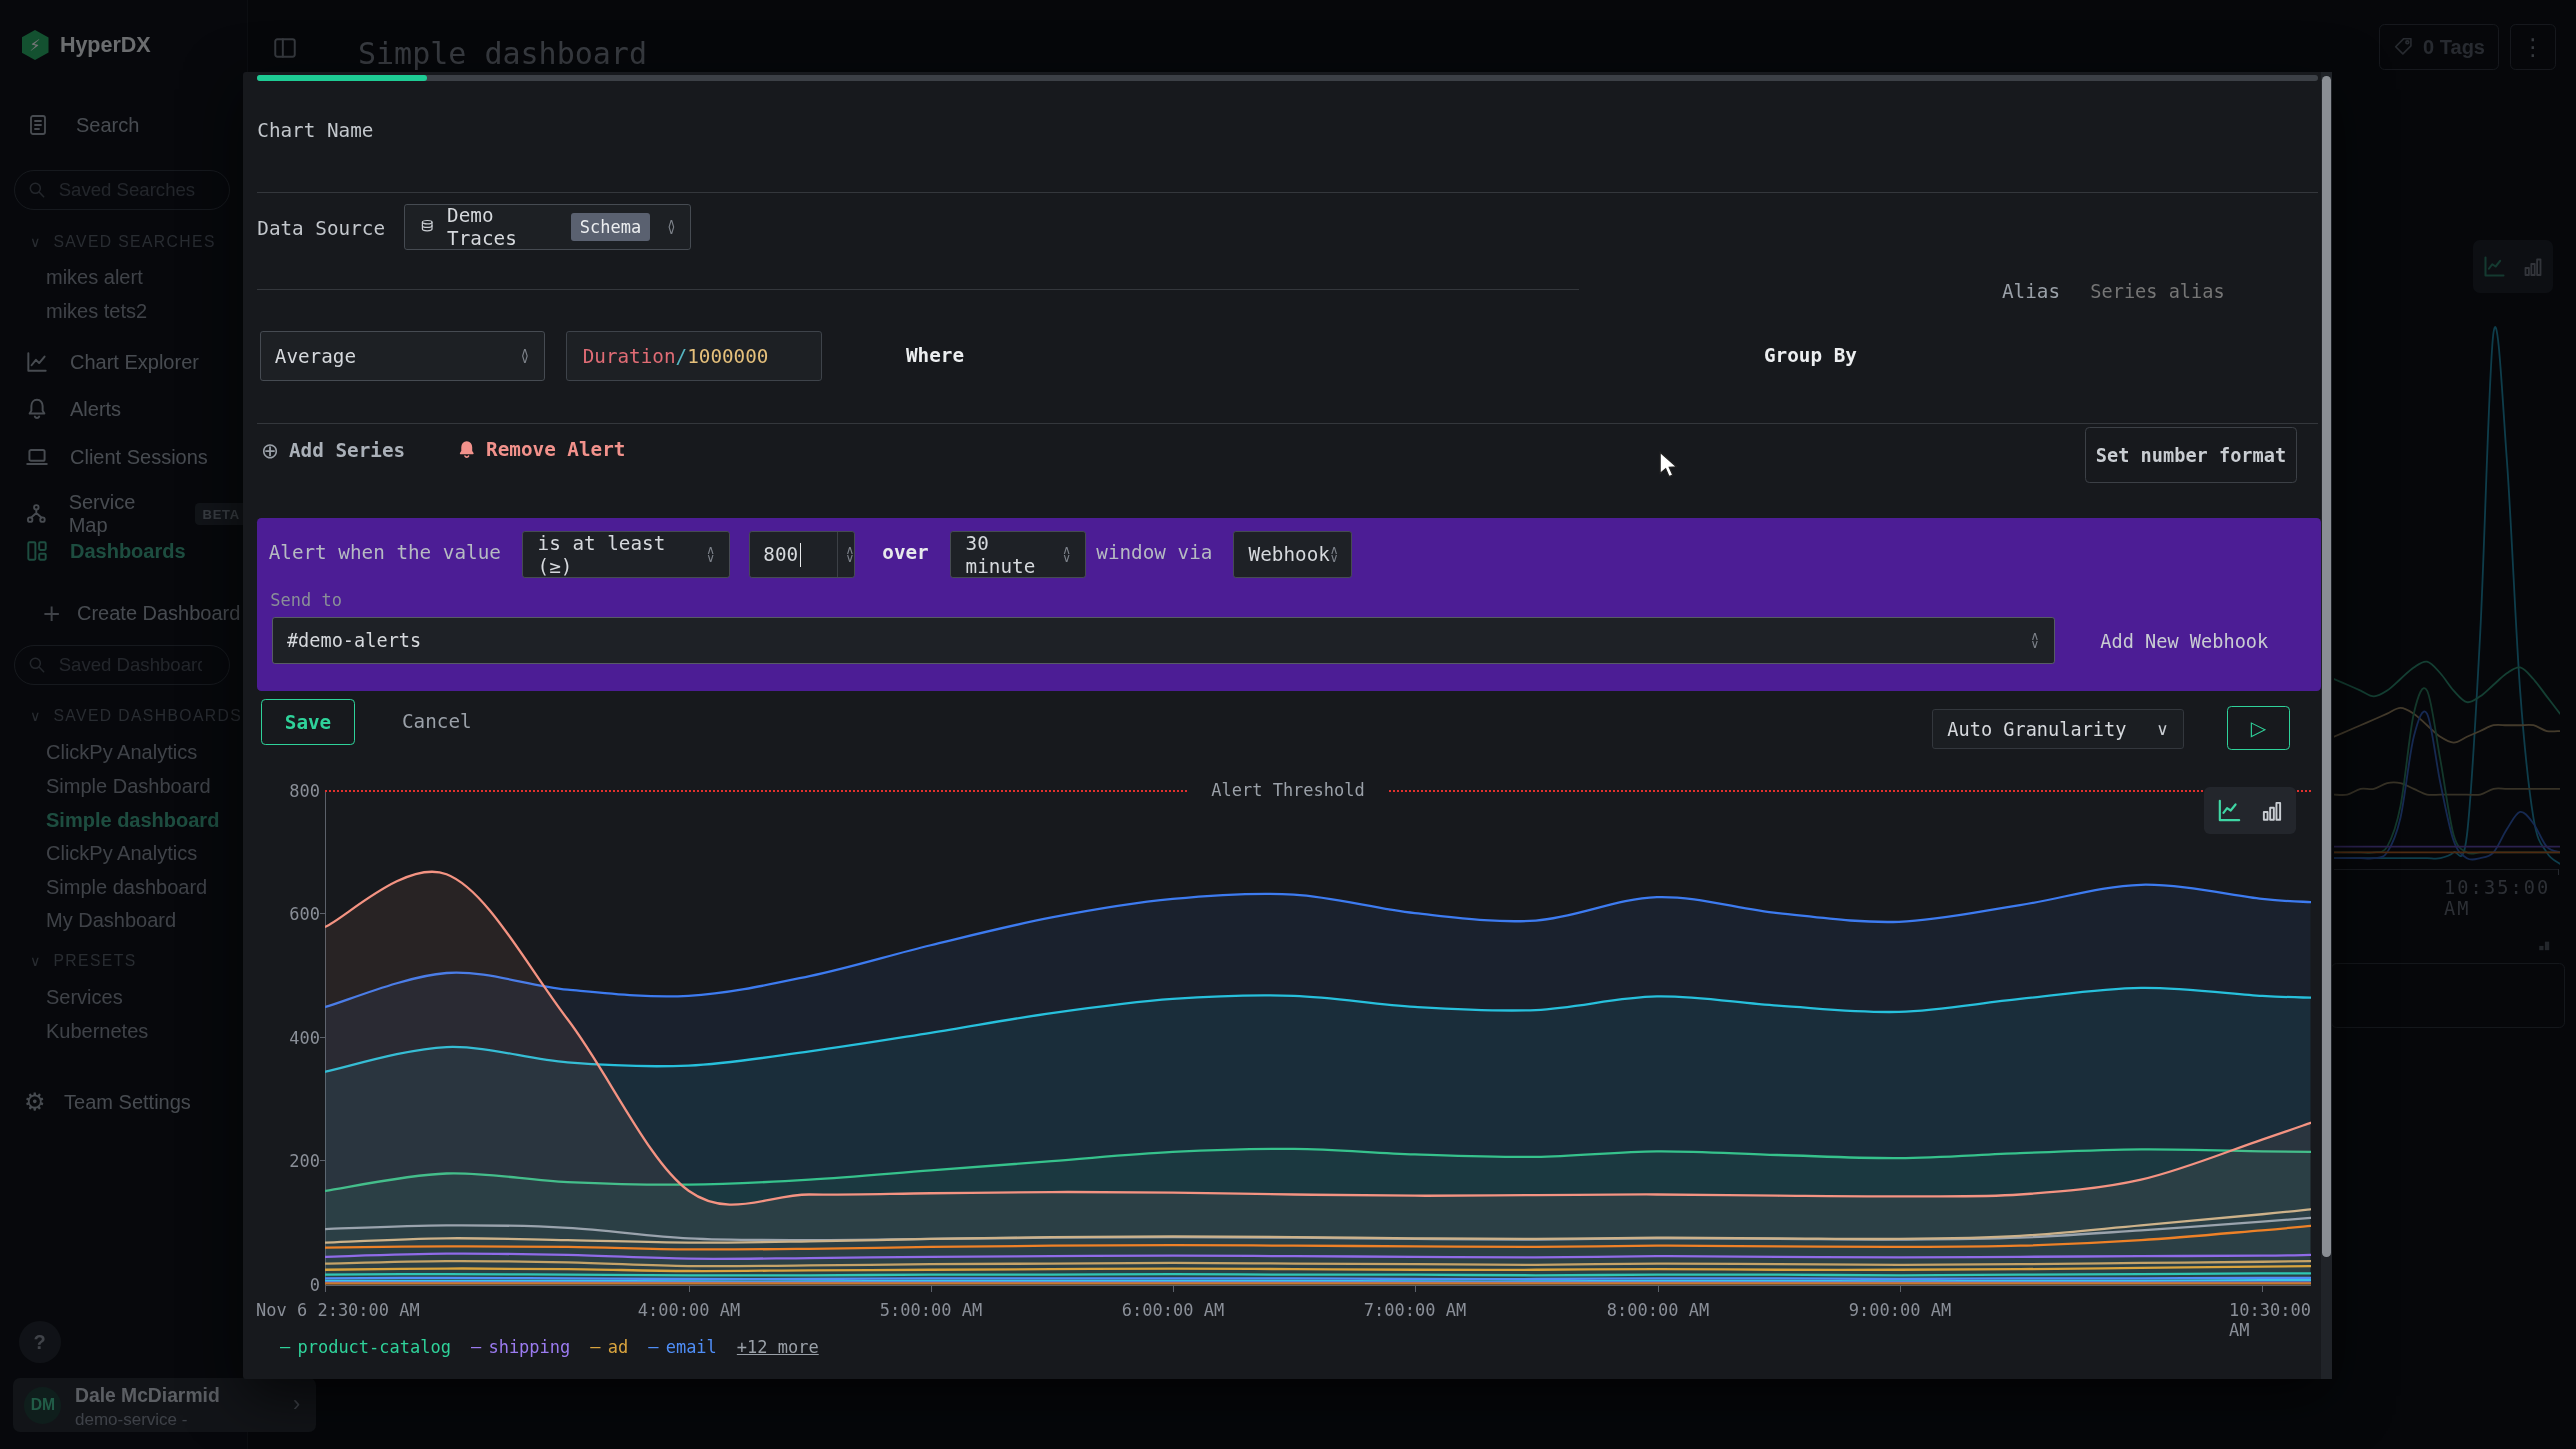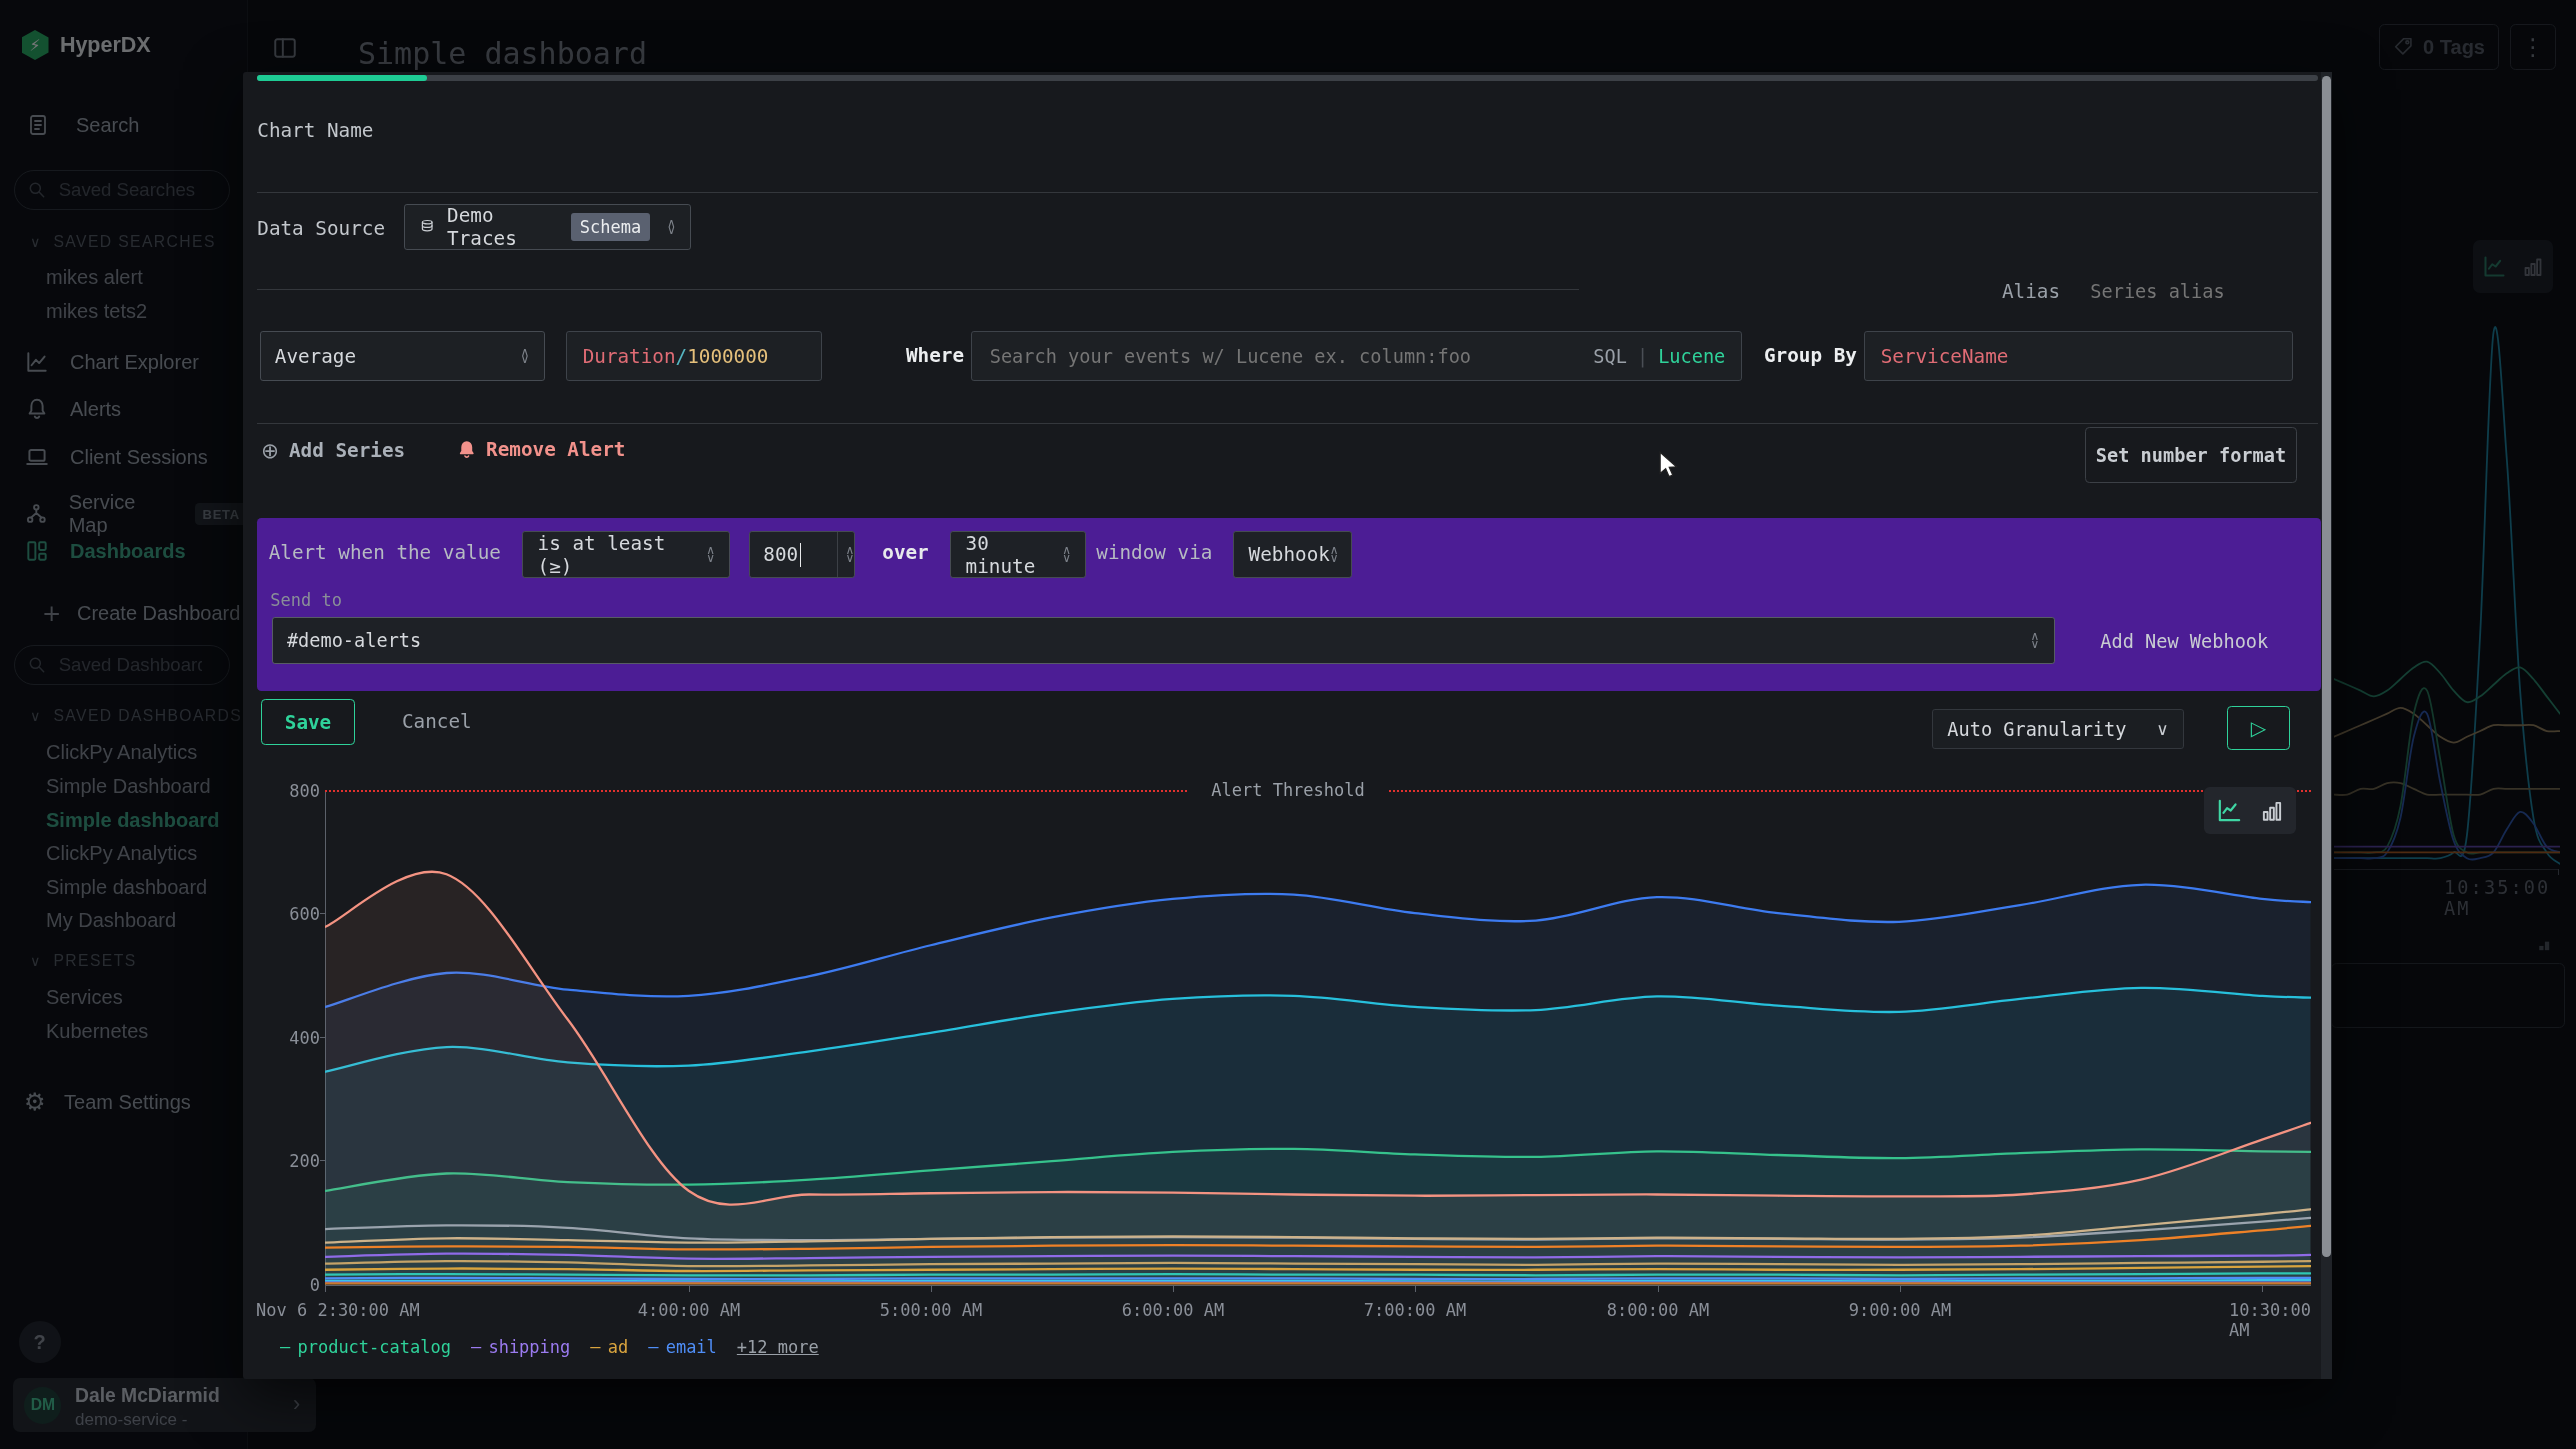--- a/index.html
+++ b/index.html
@@ -270,32 +270,21 @@
           <span>∧</span>
           <span>∨</span>
         </span>
     </div>
     <div class="abs input flex" style="left:323px;top:259px;width:256px;height:50px;padding:0 15.7px;font-size:19.3px;">
       <span style="color: rgb(224, 108, 117);">Duration</span>
         <span style="color: rgb(86, 182, 194);">/</span>
         <span style="color: rgb(229, 192, 123);">1000000</span>
     </div>
     <div class="abs" style="left:663px;top:272px;font-size:19.3px;font-weight:bold;color:#eceef0;">Where</div>
-    <div class="abs input flex" style="left:728px;top:259px;width:771px;height:50px;padding:0 15.7px;">
-      <input class="ghostin" style="font-size: 18.6px; color: rgb(201, 205, 210); width: 558px;" placeholder="Search your events w/ Lucene ex. column:foo">
-      <span class="flex" style="margin-left:auto;gap:10px;font-size:18.6px;">
-        <span style="color:#9aa0a8;">SQL</span>
-        <span style="color:#4a4e55;">|</span>
-        <span style="color: rgb(47, 210, 154);">Lucene</span>
-      </span>
-    </div>
     <div class="abs" style="left:1521px;top:272px;font-size:19.3px;font-weight:bold;color:#eceef0;">Group By</div>
-    <div class="abs input flex" style="left:1621px;top:259px;width:429px;height:50px;padding:0 15.7px;font-size:19.3px;">
-      <span style="color: rgb(224, 108, 117);">ServiceName</span>
-    </div>
 
     <svg class="abs" style="left:1415px;top:379px;z-index:10;" width="24" height="29" viewBox="0 0 17 22">
         <path d="M1 1 L1 17 L5.2 13.5 L7.8 19.5 L10.6 18.2 L8 12.4 L13.4 12 Z" fill="#fff" stroke="#222" stroke-width="1"></path>
       </svg>
 
     <div class="abs divline" style="left:14.3px;top:351px;width:2061px;"></div>
 
     <div class="abs flex" style="left:18px;top:366px;gap:10px;">
       <span style="font-family:'DejaVu Sans',sans-serif;font-size:21.5px;color:#9aa0a8;">⊕</span>
       <span style="font-size:19.3px;font-weight:bold;color:#aab0b8;">Add Series</span>

